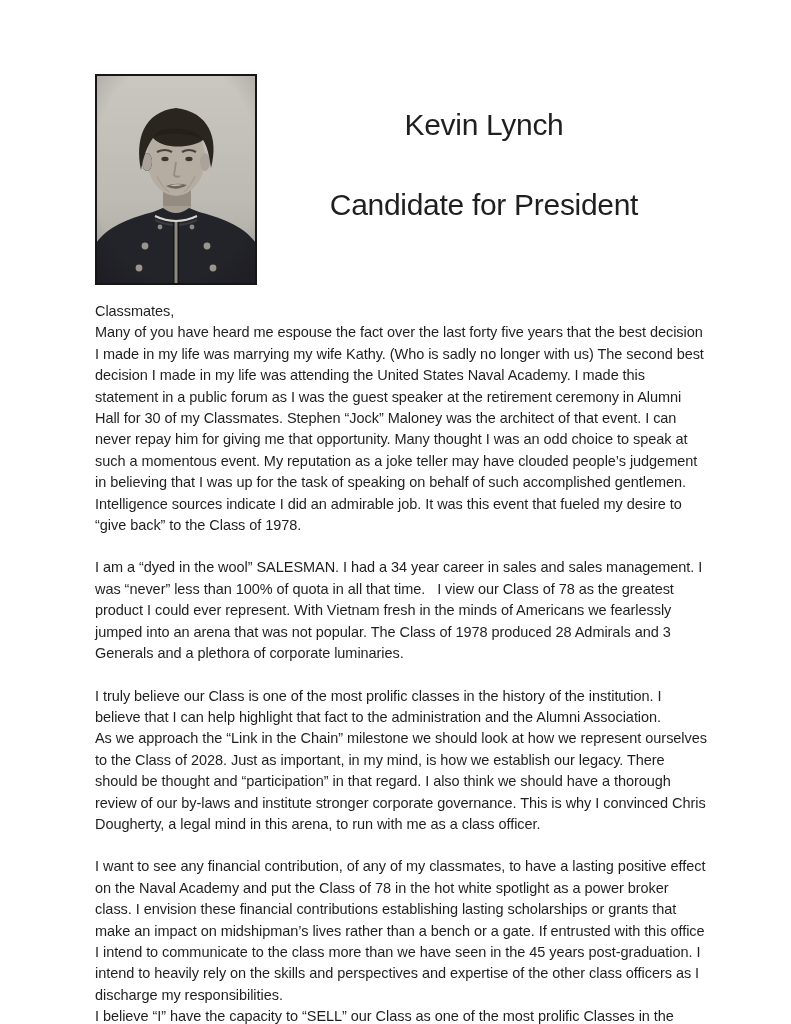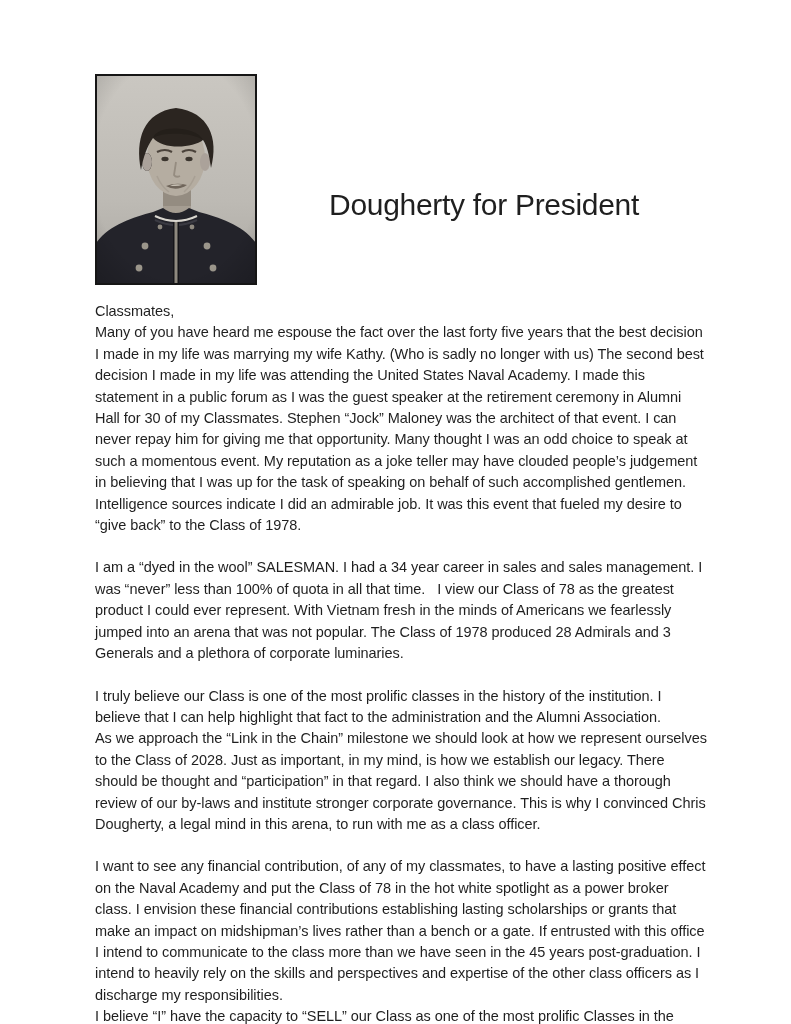--- a/index.html
+++ b/index.html
@@ -132,21 +132,22 @@
       <path d="M73,109.5 Q79,111 86,108.8 Q79,107.5 73,109.5 Z" fill="#c7c0b4"></path>
 
       <path d="M60,100 Q64,110 72,116" stroke="#a29a8e" stroke-width="1.5" fill="none" opacity="0.7"></path>
       <path d="M98,100 Q94,110 87,116" stroke="#a29a8e" stroke-width="1.5" fill="none" opacity="0.7"></path>
 
       <rect x="0" y="0" width="158" height="207" fill="url(#vign)"></rect>
     </svg>
   </div>
 
   <div class="title-block">
-    <h2 class="doc-subtitle">Dougherty for President</h2>
+    <h1 class="doc-title">Kevin Lynch</h1>
+    <h2 class="doc-subtitle">Candidate for President</h2>
   </div>
 
   <div class="body-text">
     <p class="para">Classmates,
 Many of you have heard me espouse the fact over the last forty five years that the best decision I made in my life was marrying my wife Kathy. (Who is sadly no longer with us) The second best decision I made in my life was attending the United States Naval Academy. I made this statement in a public forum as I was the guest speaker at the retirement ceremony in Alumni Hall for 30 of my Classmates. Stephen “Jock” Maloney was the architect of that event. I can never repay him for giving me that opportunity. Many thought I was an odd choice to speak at such a momentous event. My reputation as a joke teller may have clouded people’s judgement in believing that I was up for the task of speaking on behalf of such accomplished gentlemen. Intelligence sources indicate I did an admirable job. It was this event that fueled my desire to “give back” to the Class of 1978.</p>
     <p class="para">I am a “dyed in the wool” SALESMAN. I had a 34 year career in sales and sales management. I was “never” less than 100% of quota in all that time.   I view our Class of 78 as the greatest product I could ever represent. With Vietnam fresh in the minds of Americans we fearlessly jumped into an arena that was not popular. The Class of 1978 produced 28 Admirals and 3 Generals and a plethora of corporate luminaries.</p>
     <p class="para">I truly believe our Class is one of the most prolific classes in the history of the institution. I believe that I can help highlight that fact to the administration and the Alumni Association.
 As we approach the “Link in the Chain” milestone we should look at how we represent ourselves to the Class of 2028. Just as important, in my mind, is how we establish our legacy. There should be thought and “participation” in that regard. I also think we should have a thorough review of our by-laws and institute stronger corporate governance. This is why I convinced Chris Dougherty, a legal mind in this arena, to run with me as a class officer.</p>
     <p class="para">I want to see any financial contribution, of any of my classmates, to have a lasting positive effect on the Naval Academy and put the Class of 78 in the hot white spotlight as a power broker class. I envision these financial contributions establishing lasting scholarships or grants that make an impact on midshipman’s lives rather than a bench or a gate. If entrusted with this office I intend to communicate to the class more than we have seen in the 45 years post-graduation. I intend to heavily rely on the skills and perspectives and expertise of the other class officers as I discharge my responsibilities.
 I believe “I” have the capacity to “SELL” our Class as one of the most prolific Classes in the history of the institution.</p>

